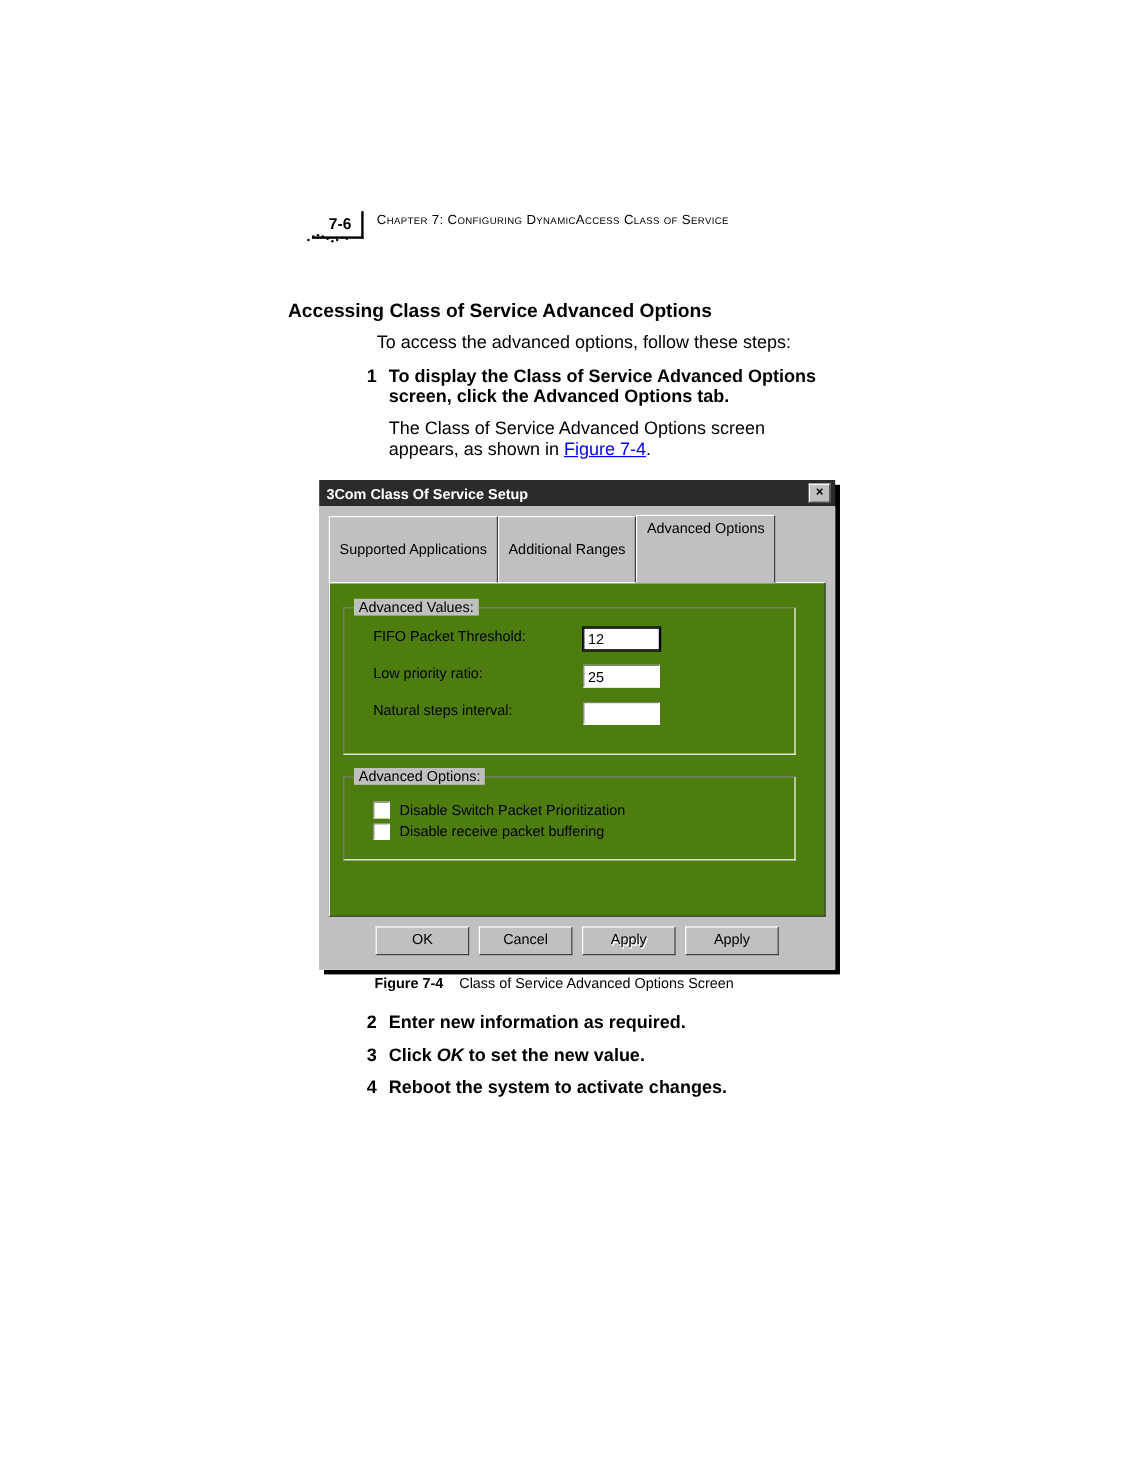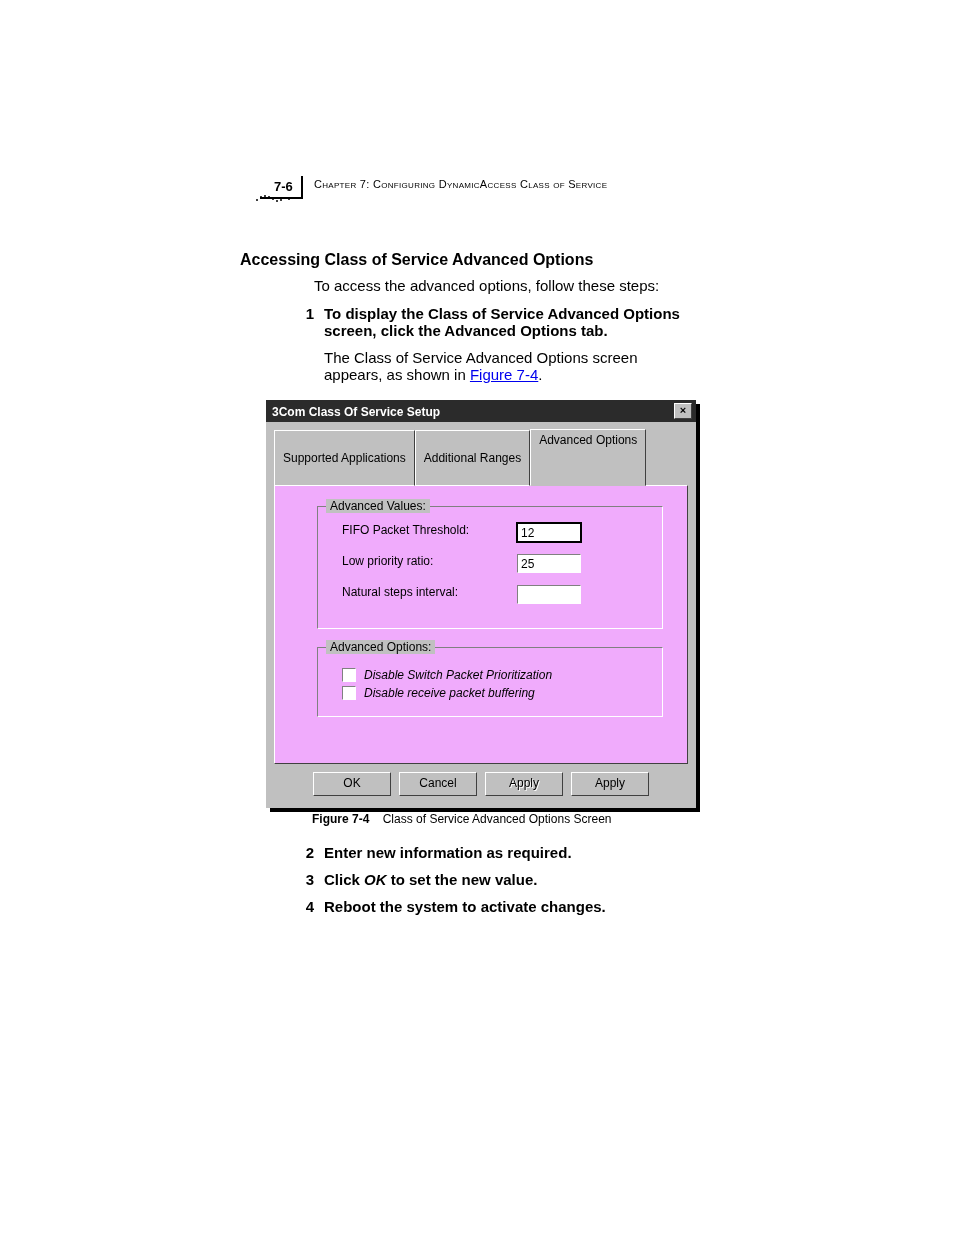--- a/index.html
+++ b/index.html
@@ -146,22 +146,22 @@
     border-bottom: 1px solid #c0c0c0;
     position: relative;
     z-index: 2;
     padding-top:3px; padding-bottom:3px;
     margin-top:-1px;
   }
   .tab-panel {
     border: 1px solid #fff;
     border-right-color: #404040;
     border-bottom-color: #404040;
-    padding: 20px 14px 28px 32px;
-    background:#f0abfc;
+    padding: 20px 14px 28px 1px;
+    background:#4d7c0f;
   }
   .groupbox {
     border: 1px solid #808080;
     border-right-color:#fff; border-bottom-color:#fff;
     padding: 16px 12px 12px 24px;
     margin: 0 10px 18px 10px;
     position: relative;
   }
   .groupbox-title {
     position: absolute;
@@ -184,21 +184,20 @@
     border-right-color:#fff; border-bottom-color:#fff;
     padding: 0 3px;
     font-family: Tahoma, Arial, sans-serif;
     font-size: 12px;
   }
   .field-input.hl { border: 1px solid #000; outline:1px solid #000; }
   .check-row {
     display: flex;
     align-items: flex-start;
     margin: 4px 0;
-    font-style: italic;
   }
   .checkbox {
     width: 12px; height: 12px;
     border: 1px solid #808080;
     border-right-color:#fff; border-bottom-color:#fff;
     background:#fff;
     margin-right: 8px;
   }
   .btn-row {
     display: flex;

